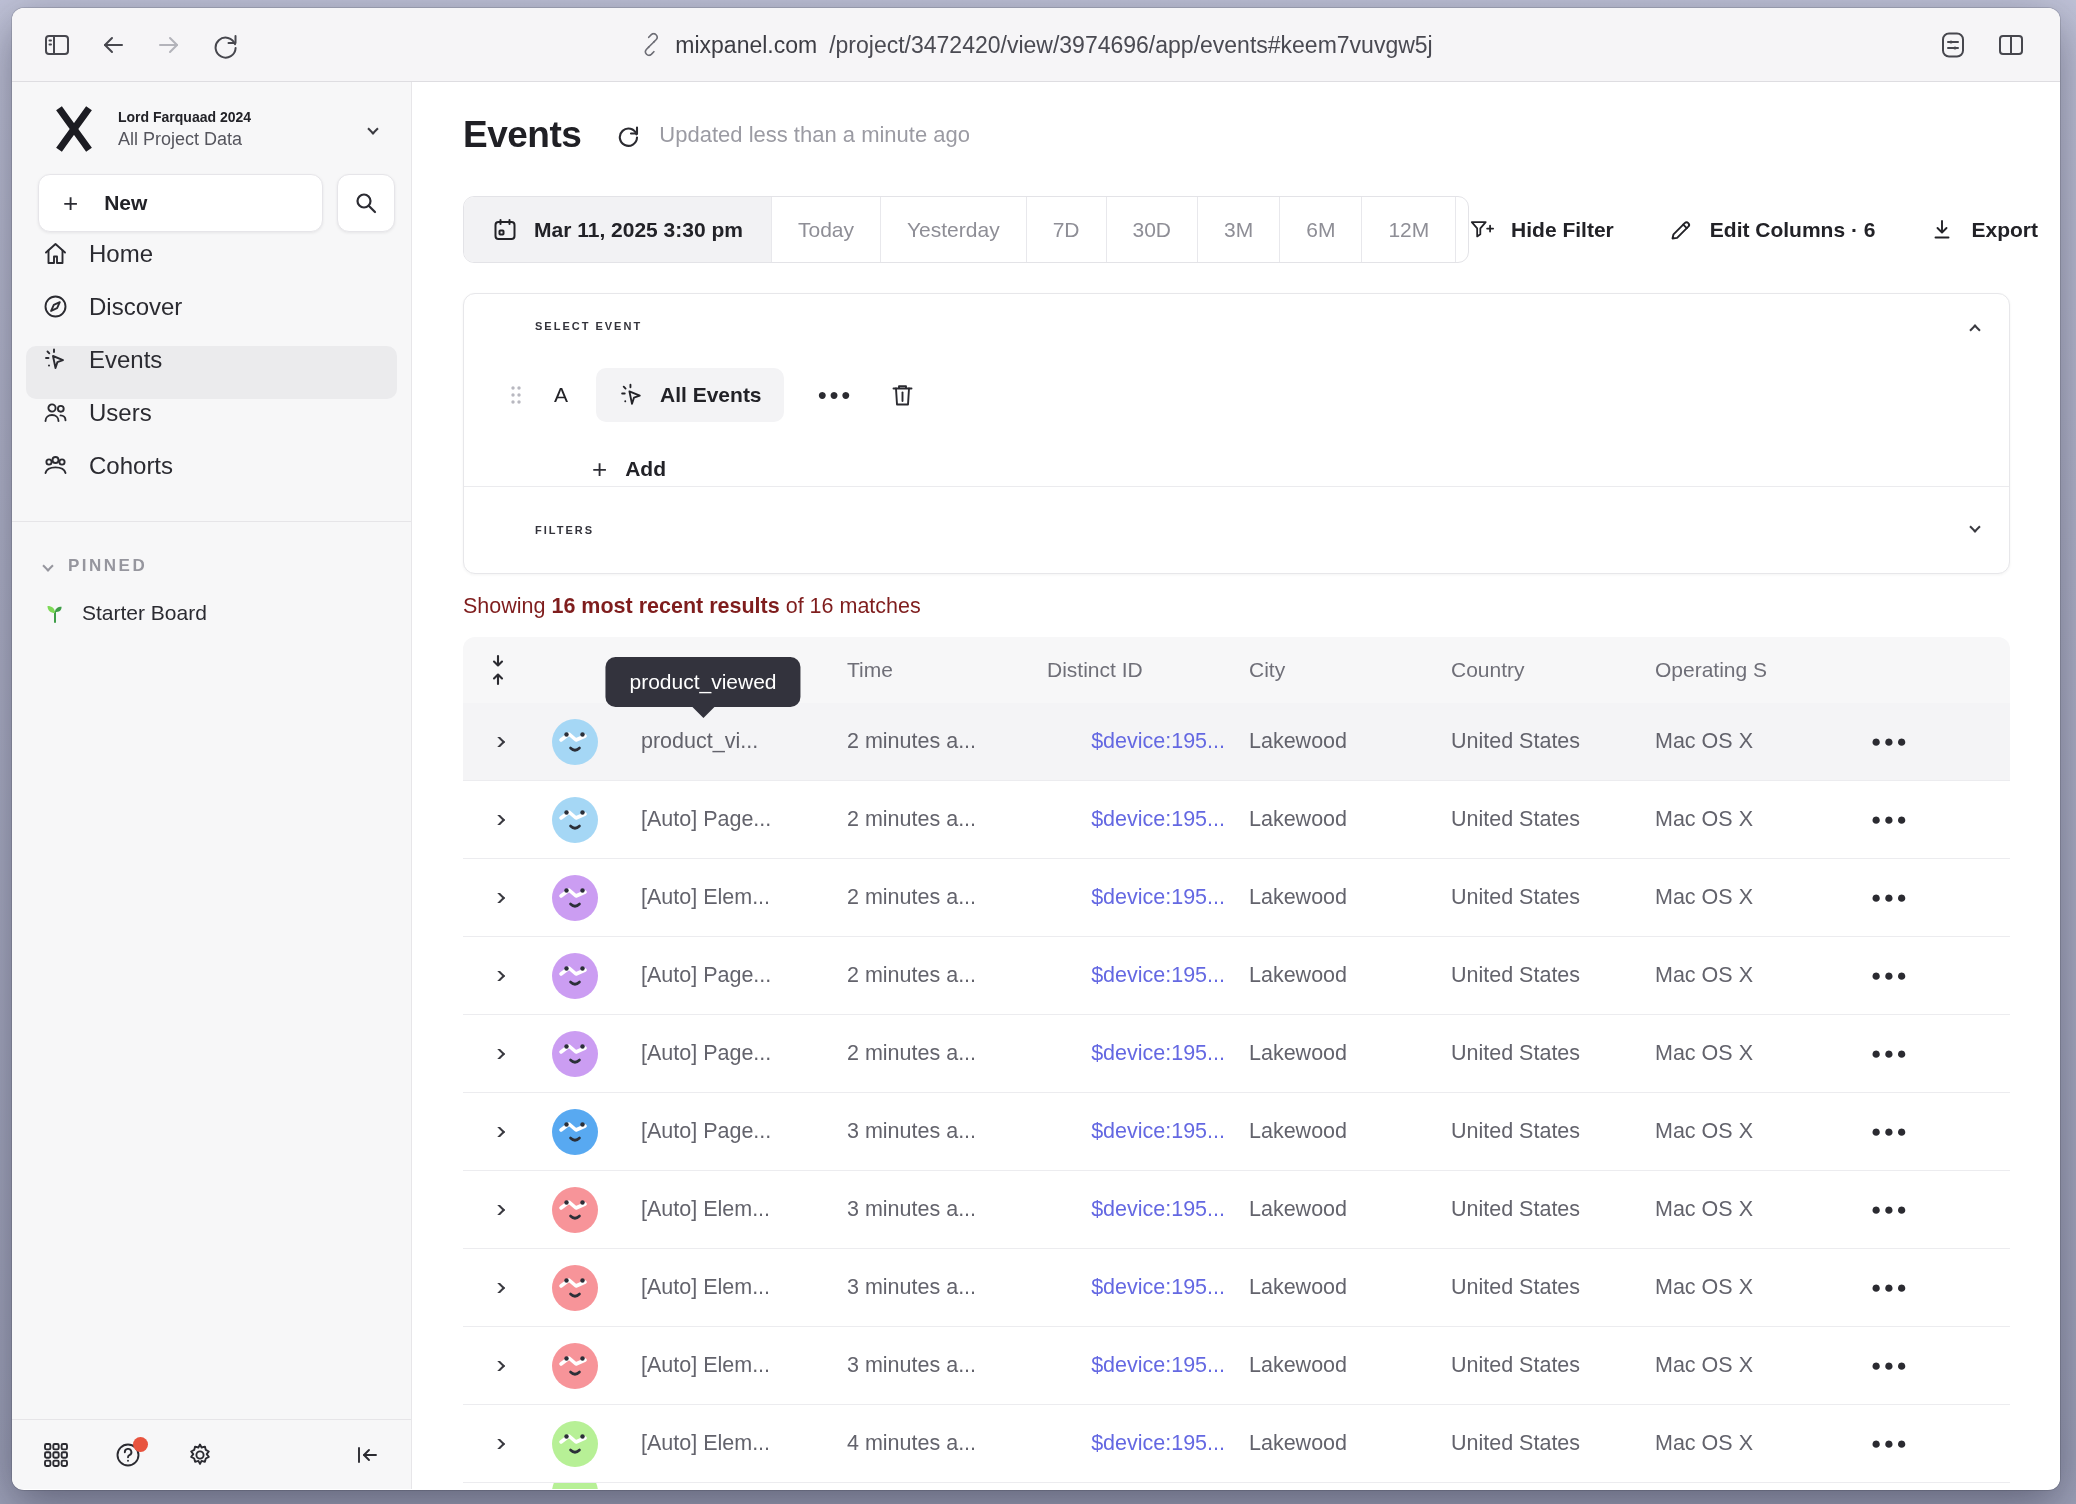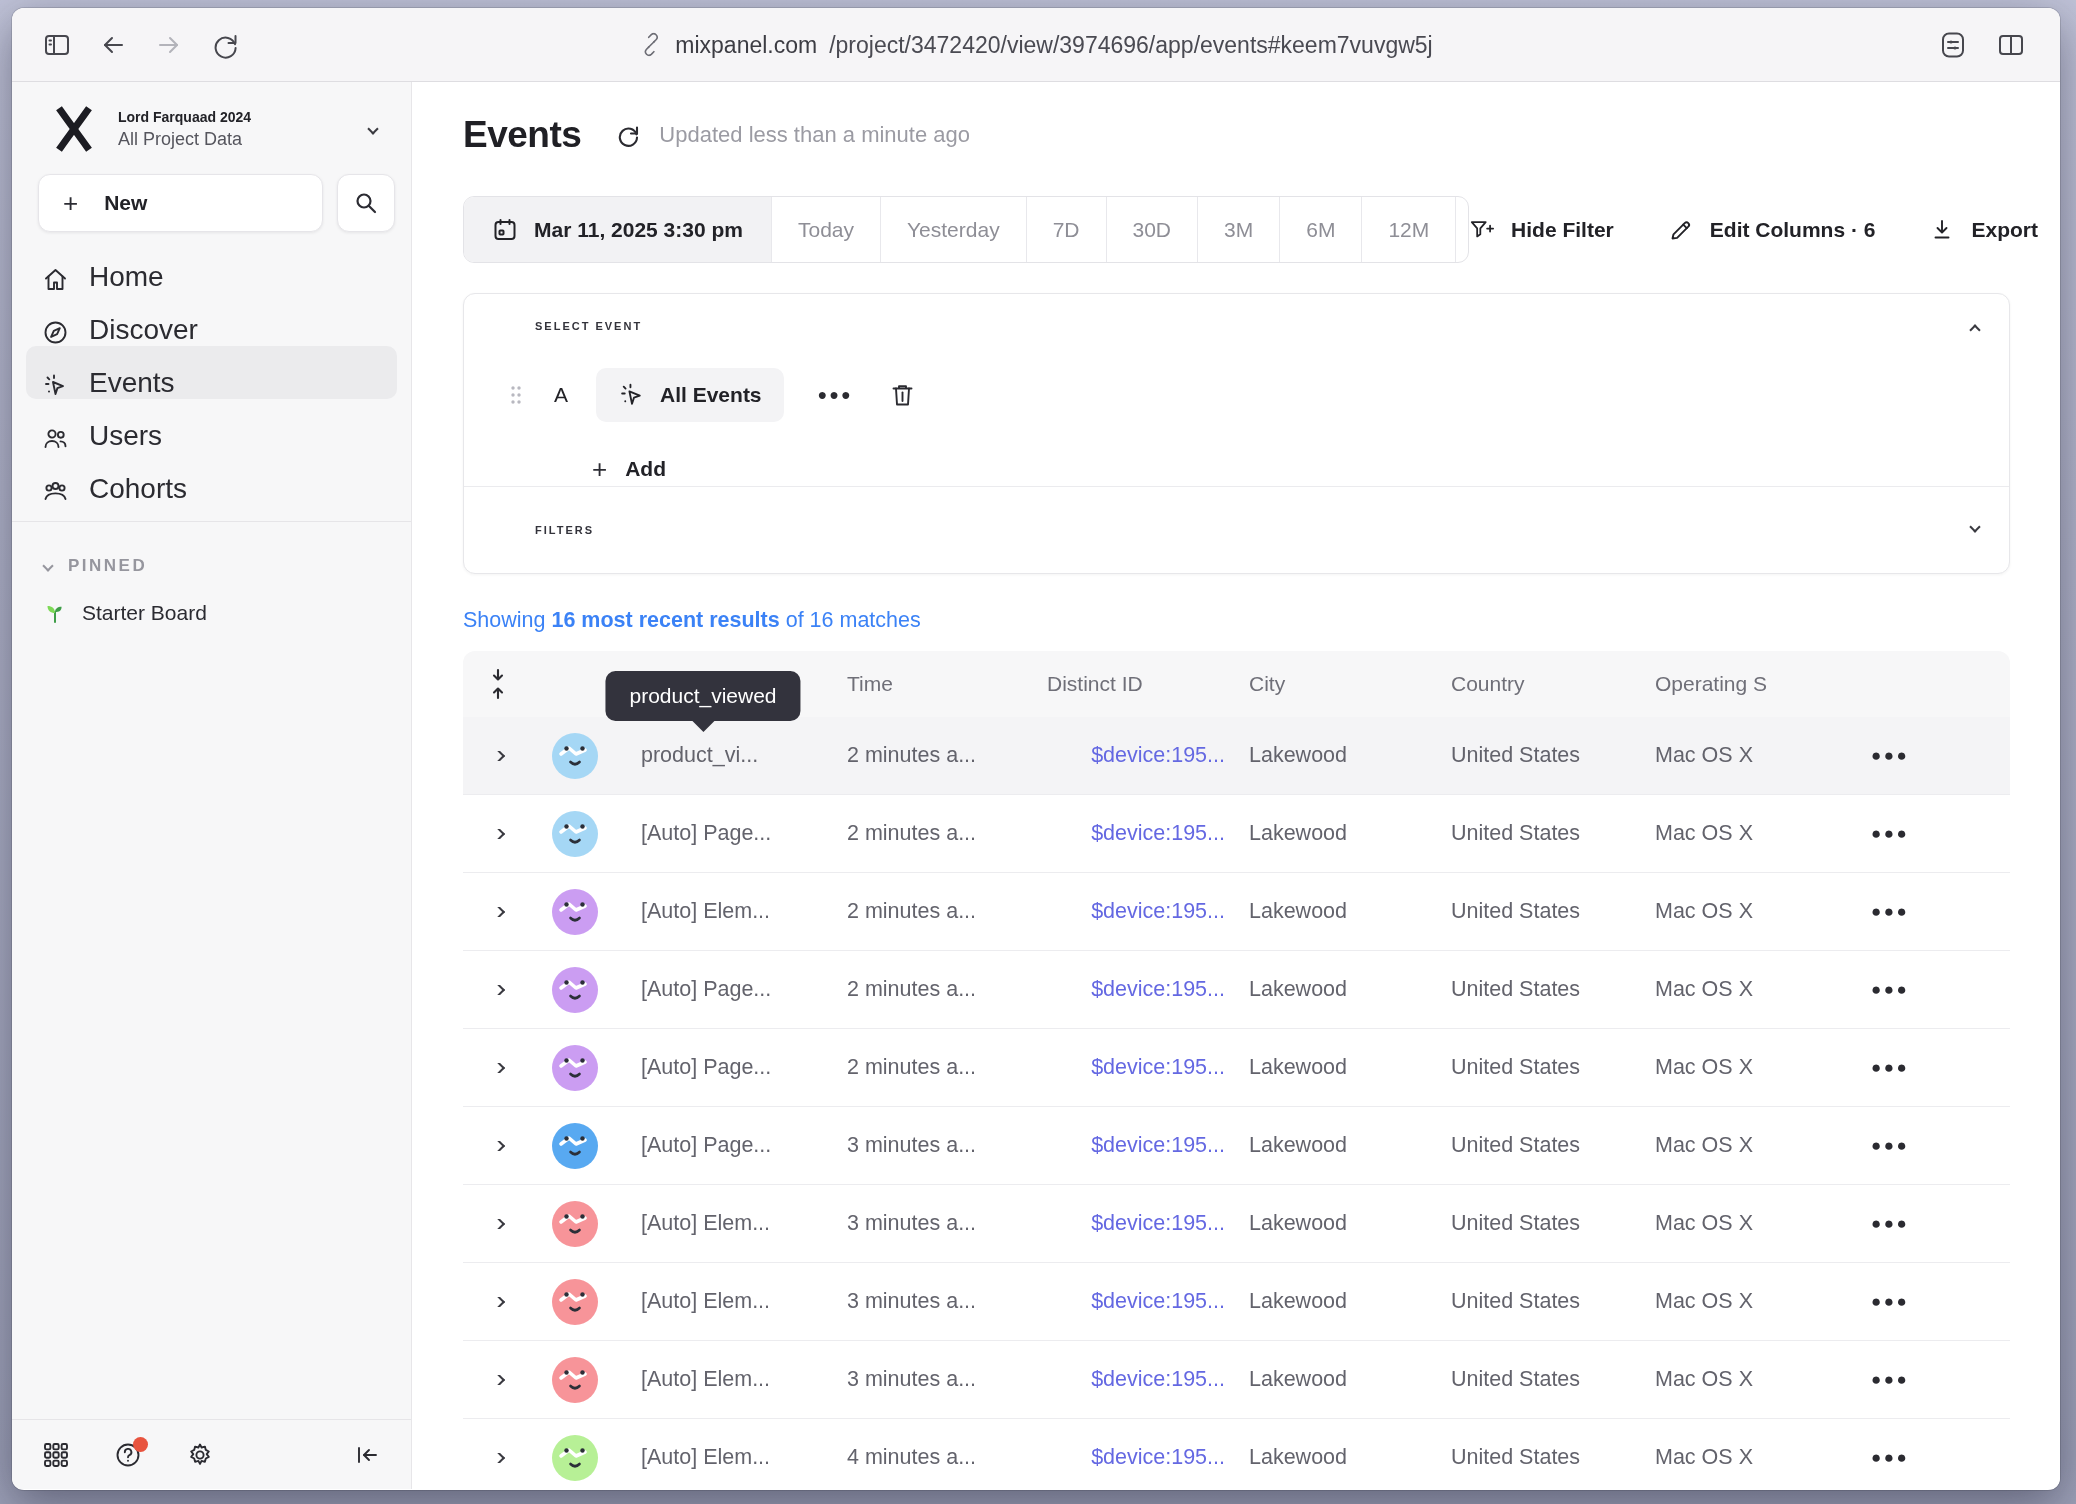--- a/index.html
+++ b/index.html
@@ -48,21 +48,21 @@
   .new-button { flex:1; height:58px; background:#fff; border:1px solid #e6e5e9; border-radius:12px;
     box-shadow:0 1px 3px rgba(30,30,40,.08); display:flex; align-items:center; gap:26px;
     padding-left:24px; font-size:21px; font-weight:700; color:#222227; cursor:default; }
   .plus-glyph { font-size:26px; font-weight:400; color:#2c2c33; line-height:1; }
   .search-button { width:58px; height:58px; background:#fff; border:1px solid #e6e5e9; border-radius:12px;
     box-shadow:0 1px 3px rgba(30,30,40,.08); display:flex; align-items:center; justify-content:center; }
   .search-button svg { width:26px; height:26px; stroke:#2c2c33; fill:none; stroke-width:2.2; stroke-linecap:round; }
 
   .nav { margin-top:8px; }
   .nav-item { height:53px; margin:0 14px; padding-left:16px; border-radius:10px;
-    display:flex; align-items:flex-end; gap:20px; font-size:28px; font-weight:500; color:#2b2b31; cursor:default; }
+    display:flex; align-items:flex-start; gap:20px; font-size:24px; font-weight:500; color:#2b2b31; cursor:default; }
   .nav-item.active { background:#ebebed; }
   .nav-item svg { width:27px; height:27px; stroke:#2b2b31; fill:none; stroke-width:1.9; stroke-linecap:round; stroke-linejoin:round; flex-shrink:0; }
 
   .side-divider { height:1px; background:#e6e5e8; margin:16px 0 0 0; }
   .pinned-header { display:flex; align-items:center; gap:16px; margin:34px 0 0 32px;
     font-size:17px; font-weight:700; letter-spacing:2.5px; color:#96969e; }
   .pinned-header .chev { border-color:#96969e; }
   .pinned-item { display:flex; align-items:center; gap:14px; margin:24px 0 0 30px;
     font-size:21px; font-weight:500; color:#2b2b31; cursor:default; }
   .pinned-item svg { width:26px; height:26px; }
@@ -112,21 +112,21 @@
   .event-chip svg { width:28px; height:28px; stroke:#222227; fill:none; stroke-width:1.8; stroke-linecap:round; stroke-linejoin:round; }
   .dots-btn { margin-left:34px; font-size:16px; letter-spacing:2px; font-weight:700; color:#2b2b31; cursor:default; }
   .trash-btn { margin-left:36px; display:flex; }
   .trash-btn svg { width:27px; height:27px; stroke:#2b2b31; fill:none; stroke-width:1.9; stroke-linecap:round; stroke-linejoin:round; }
   .add-row { display:flex; align-items:center; gap:18px; margin:34px 0 0 100px;
     font-size:21px; font-weight:700; color:#222227; cursor:default; }
   .qb-divider { height:1px; background:#ebebee; }
   .qb-filters { position:relative; height:86px; display:flex; align-items:center; padding:0 28px; }
   .qb-filters .qb-chevron { top:36px; }
 
-  .results-line { margin-top:34px; font-size:21.5px; color:#3b82f6; }
+  .results-line { margin-top:20px; font-size:21.5px; color:#7f1d1d; }
   .results-line b { font-weight:700; }
 
   
   .table-wrap { position:relative; margin-top:18px; }
   .tgrid { display:grid; grid-template-columns:70px 84px 206px 200px 202px 202px 204px 210px 1fr; align-items:center; }
   .thead { height:66px; background:#f7f7f8; border-radius:12px 12px 0 0; }
   .th { font-size:21px; color:#6f6f78; font-weight:500; padding-left:24px; white-space:nowrap; overflow:hidden; }
   .th-collapse { display:flex; flex-direction:column; align-items:center; padding-left:0; color:#2b2b31; }
   .th-collapse svg { width:22px; height:34px; stroke:#2b2b31; fill:none; stroke-width:2.1; stroke-linecap:round; stroke-linejoin:round; }
 

